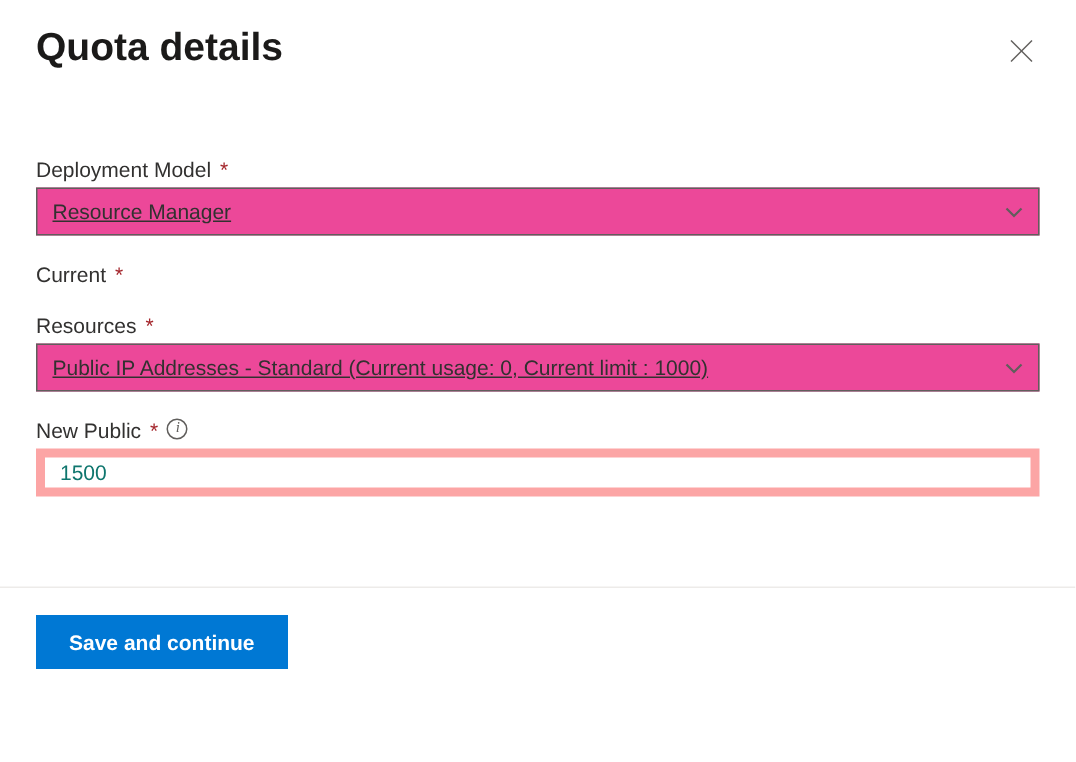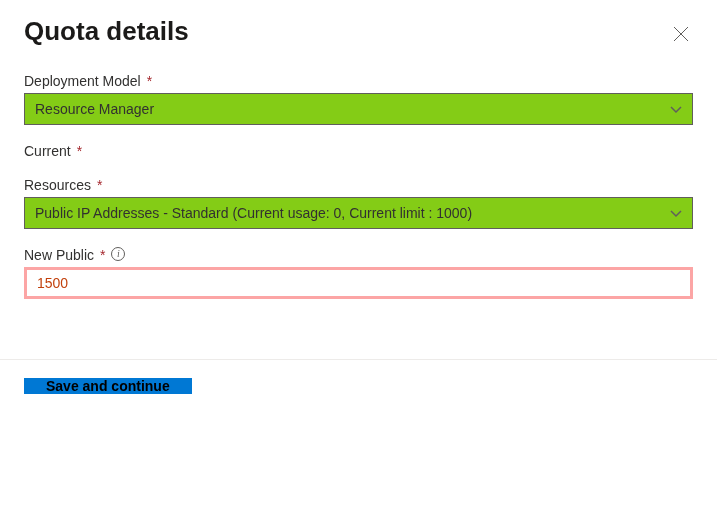--- a/index.html
+++ b/index.html
@@ -16,21 +16,21 @@
       height: 508px;
       position: relative;
     }
     .panel {
       padding: 16px 24px;
     }
     .header {
       display: flex;
       justify-content: space-between;
       align-items: flex-start;
-      margin-bottom: 24px;
+      margin-bottom: 56px;
     }
     .title {
       font-size: 26px;
       font-weight: 600;
       color: #1b1a19;
     }
     .close-btn {
       background: none;
       border: none;
       cursor: pointer;
@@ -71,67 +71,68 @@
       color: #605e5c;
       font-style: italic;
       font-family: Georgia, serif;
       line-height: 1;
     }
     .dropdown {
       position: relative;
       width: 100%;
       height: 32px;
       border: 1px solid #605e5c;
-      background: #84cc16;
+      background: #ec4899;
       display: flex;
       align-items: center;
       padding: 0 32px 0 10px;
       cursor: pointer;
       font-size: 14px;
       color: #323130;
+      text-decoration: underline;
     }
     .dropdown-chevron {
       position: absolute;
       right: 10px;
       top: 50%;
       transform: translateY(-50%);
       pointer-events: none;
     }
     .dropdown-chevron svg {
       width: 12px;
       height: 8px;
       stroke: #605e5c;
       stroke-width: 1.5;
       fill: none;
     }
     .text-input {
       width: 100%;
       height: 32px;
-      border: 3px solid #fca5a5;
+      border: 6px solid #fca5a5;
       background: #ffffff;
       padding: 0 10px;
       font-size: 14px;
-      color: #c2410c;
+      color: #0f766e;
       font-family: inherit;
       outline: none;
     }
     .divider {
       height: 1px;
       background: #edebe9;
       margin: 26px 0 18px 0;
       width: 100%;
     }
     .footer {
       padding: 0 24px;
     }
     .primary-btn {
       background: #0078d4;
-      color: #000000;
+      color: #ffffff;
       border: none;
-      height: 16px;
+      height: 36px;
       padding: 0 22px;
       font-size: 14px;
       font-weight: 600;
       cursor: pointer;
       font-family: inherit;
     }
   </style>
 </head>
 <body>
 

